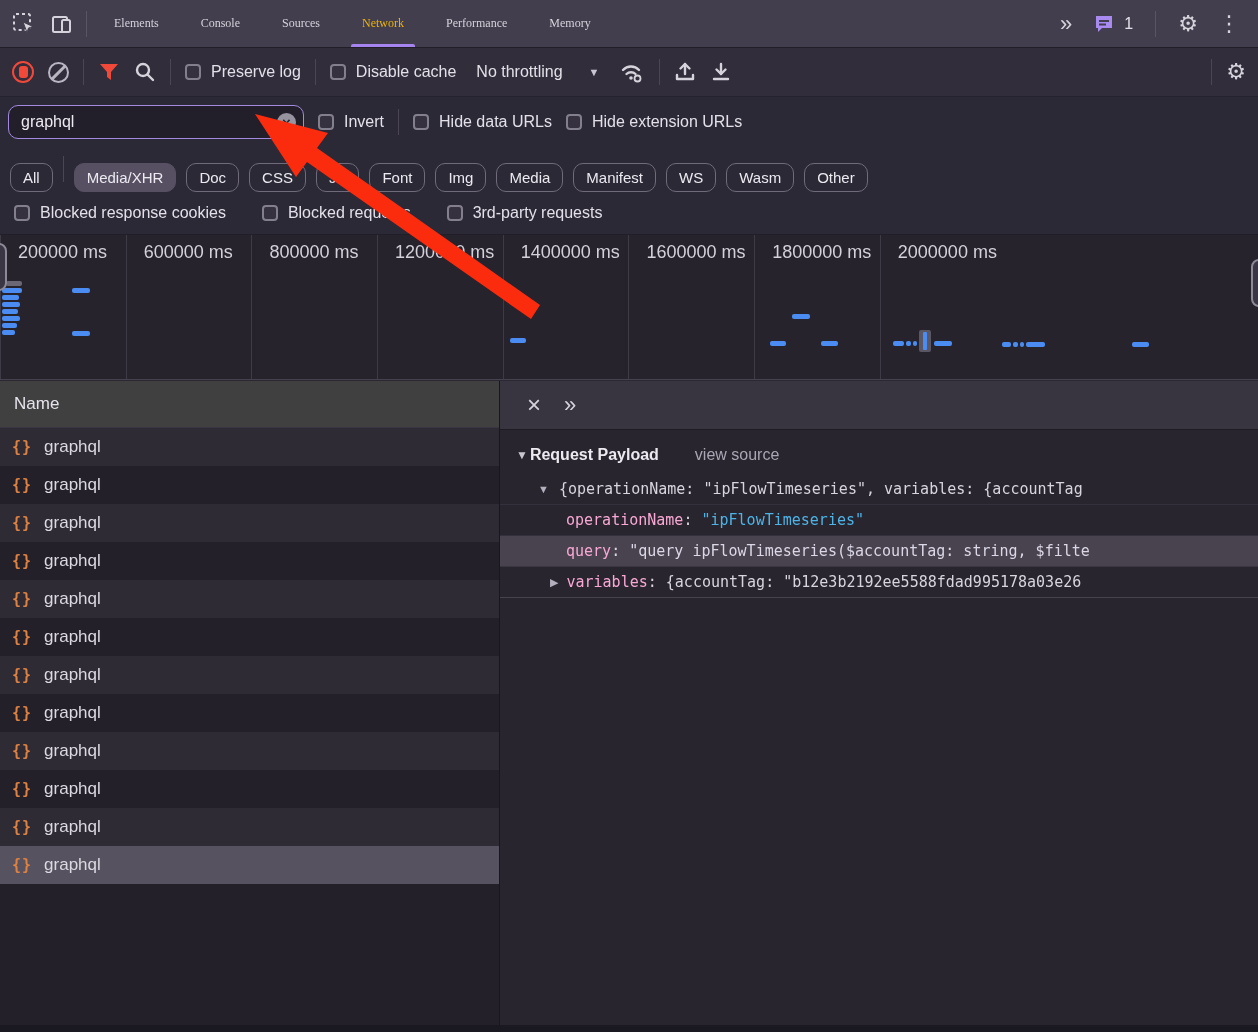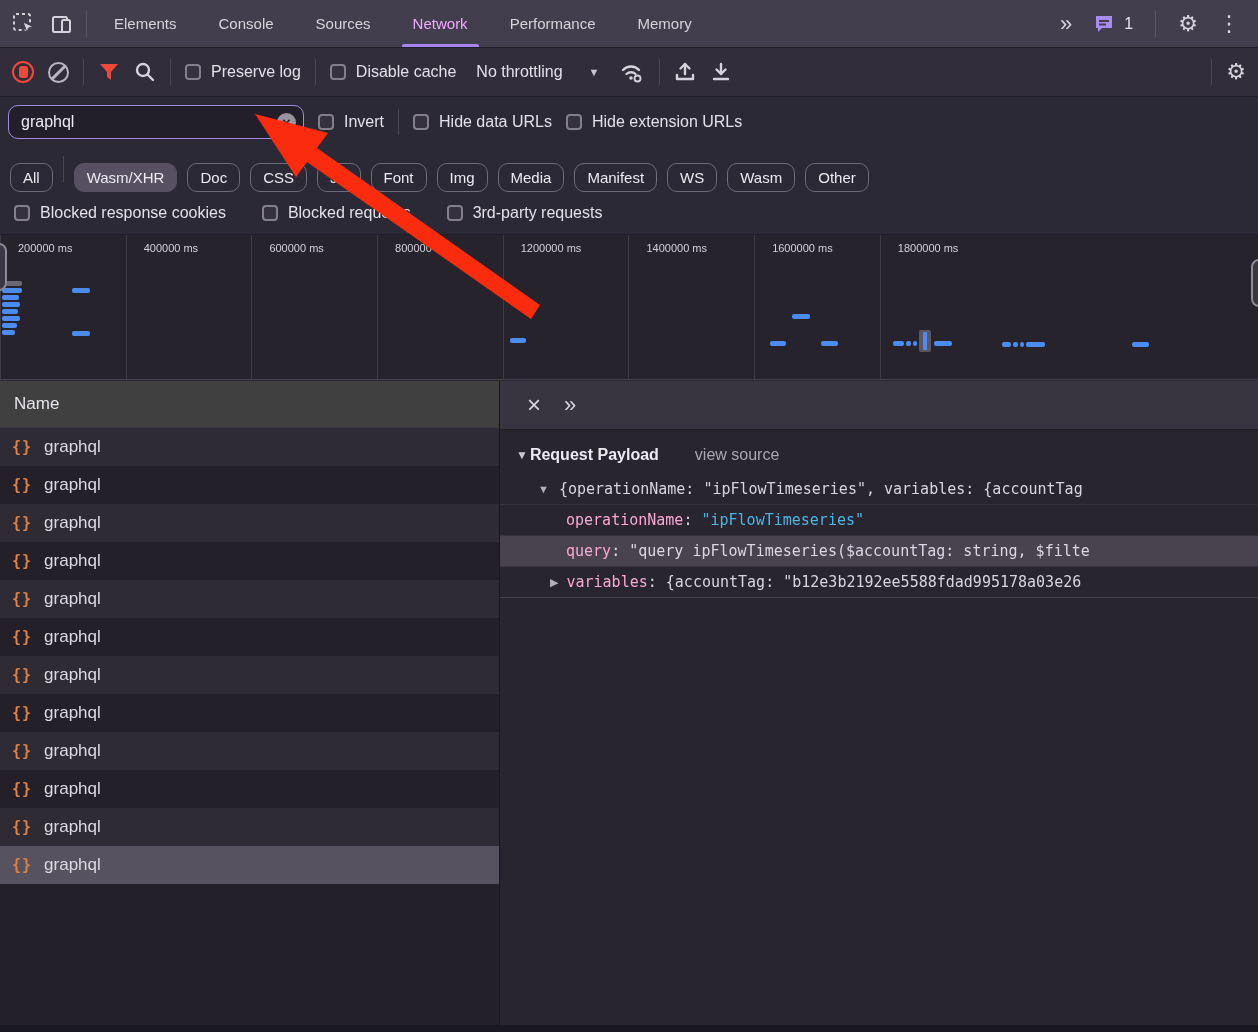--- a/index.html
+++ b/index.html
@@ -5,22 +5,22 @@
   * { margin:0; padding:0; box-sizing:border-box; }
   html,body { width:1258px; height:1032px; overflow:hidden; }
   body { font-family:"Liberation Sans", sans-serif; background:#2b2834; color:#d9d6df; position:relative; }
   .devtools { position:absolute; inset:0; }
 
   
   .tabbar { height:48px; background:#433e4d; display:flex; align-items:stretch; border-bottom:1px solid #211e28; }
   .tb-icons { display:flex; align-items:center; padding:0 6px 0 12px; gap:14px; }
   .tb-sep { width:1px; height:26px; background:#5a5565; align-self:center; margin:0 6px; }
   .tabs { display:flex; align-items:stretch; }
-  .tab { display:flex; align-items:center; padding:0 21px; font-size:15px; color:#d6d3dc; position:relative; cursor:default; }
-  .tab.active { color:#f0abfc; }
+  .tab { display:flex; align-items:center; padding:0 21px; font-size:12px; color:#d6d3dc; position:relative; cursor:default;font-family:Liberation Serif, serif; }
+  .tab.active { color:#eab308; }
   .tab.active::after { content:""; position:absolute; left:10px; right:10px; bottom:0; height:3px; background:#a684f0; border-radius:2px 2px 0 0; }
   .tb-right { margin-left:auto; display:flex; align-items:center; gap:16px; padding-right:14px; }
   .more-icon { font-size:22px; color:#d6d3dc; letter-spacing:-2px; padding:0 8px; }
   .msg-wrap { display:flex; align-items:center; gap:8px; font-size:16px; color:#e4e1ea; }
   .gear { font-size:22px; color:#d6d3dc; line-height:1; }
   .kebab { font-size:22px; color:#d6d3dc; padding:0 4px; }
 
   
   .toolbar { height:49px; background:#312d3b; display:flex; align-items:center; gap:14px; padding:0 12px; border-bottom:1px solid #252230; }
   .rec-btn { width:22px; height:22px; border:2.5px solid #f0493a; border-radius:50%; display:flex; align-items:center; justify-content:center; }
@@ -46,21 +46,21 @@
   .chiprow { height:46px; background:#2c2936; display:flex; align-items:center; gap:10px; padding:0 10px; }
   .chip { border:1.5px solid #6f6b7a; border-radius:10px; padding:5px 12px; font-size:15px; color:#eceaf0; background:transparent; white-space:nowrap; font-family:"Liberation Sans",sans-serif;margin-top:16px; }
   .chip.selected { background:#575063; border-color:#575063; }
 
   
   .blockedrow { height:42px; background:#2c2936; display:flex; align-items:center; gap:36px; padding:0 14px; }
 
   
   .overview { height:146px; background:#26232c; position:relative; overflow:hidden; border-top:1px solid #211e28; border-bottom:1px solid #45414d; }
   .tick-row { position:absolute; inset:0; display:flex; }
-  .tl-section { width:125.7px; flex:0 0 auto; border-left:1px solid #3e3a46; padding:7px 0 0 17px; font-size:11px; color:#d4d1da; white-space:nowrap; overflow:visible; }
+  .tl-section { width:125.7px; flex:0 0 auto; border-left:1px solid #3e3a46; padding:7px 0 0 17px; font-size:18px; color:#d4d1da; white-space:nowrap; overflow:visible; }
   .bar { position:absolute; height:5px; border-radius:2px; background:#4a8cf2; }
   .bar.gray { background:#6b6775; }
   .tl-marker { position:absolute; background:#5b5663; border-radius:2px; display:flex; align-items:center; justify-content:center; }
   .tl-marker .vline { width:4px; height:18px; background:#4a8cf2; border-radius:1px; }
   .grippy { position:absolute; width:16px; height:48px; border:2px solid #8d8997; background:#3a3644; border-radius:8px; }
 
   
   .split { position:absolute; top:381px; bottom:0; left:0; right:0; display:flex; }
   .pane-left { width:500px; flex:0 0 auto; background:#232029; border-right:1px solid #18161e; display:flex; flex-direction:column; }
   .name-header { height:47px; background:#404040; border-bottom:1px solid #3b3742; display:flex; align-items:center; padding-left:14px; font-size:17px; color:#e6e3ec; flex:0 0 auto; }
@@ -222,21 +222,21 @@
     </span>
     <span class="cb-item">
       <span class="cb"></span>
       <span>Hide extension URLs</span>
     </span>
   </div>
 
   <div class="chiprow" id="chips">
       <button class="chip">All</button>
       <div class="vsep"></div>
-      <button class="chip selected">Wasm/XHR</button>
+      <button class="chip selected">Media/XHR</button>
       <button class="chip">Doc</button>
       <button class="chip">CSS</button>
       <button class="chip">JS</button>
       <button class="chip">Font</button>
       <button class="chip">Img</button>
       <button class="chip">Media</button>
       <button class="chip">Manifest</button>
       <button class="chip">WS</button>
       <button class="chip">Wasm</button>
       <button class="chip">Other</button>
@@ -253,27 +253,27 @@
       </span>
       <span class="cb-item">
         <span class="cb"></span>
         <span>3rd-party requests</span>
       </span>
     </div>
 
   <div class="overview">
     <div class="tick-row" id="tick-row">
         <div class="tl-section">200000 ms</div>
-        <div class="tl-section">400000 ms</div>
         <div class="tl-section">600000 ms</div>
         <div class="tl-section">800000 ms</div>
         <div class="tl-section">1200000 ms</div>
         <div class="tl-section">1400000 ms</div>
         <div class="tl-section">1600000 ms</div>
         <div class="tl-section">1800000 ms</div>
+        <div class="tl-section">2000000 ms</div>
       </div>
     <div id="bars">
         <div class="bar gray" style="left: 6px; top: 46px; width: 16px;"></div>
         <div class="bar" style="left: 2px; top: 53px; width: 20px;"></div>
         <div class="bar" style="left: 2px; top: 60px; width: 17px;"></div>
         <div class="bar" style="left: 2px; top: 67px; width: 18px;"></div>
         <div class="bar" style="left: 2px; top: 74px; width: 16px;"></div>
         <div class="bar" style="left: 2px; top: 81px; width: 18px;"></div>
         <div class="bar" style="left: 2px; top: 88px; width: 15px;"></div>
         <div class="bar" style="left: 2px; top: 95px; width: 13px;"></div>

